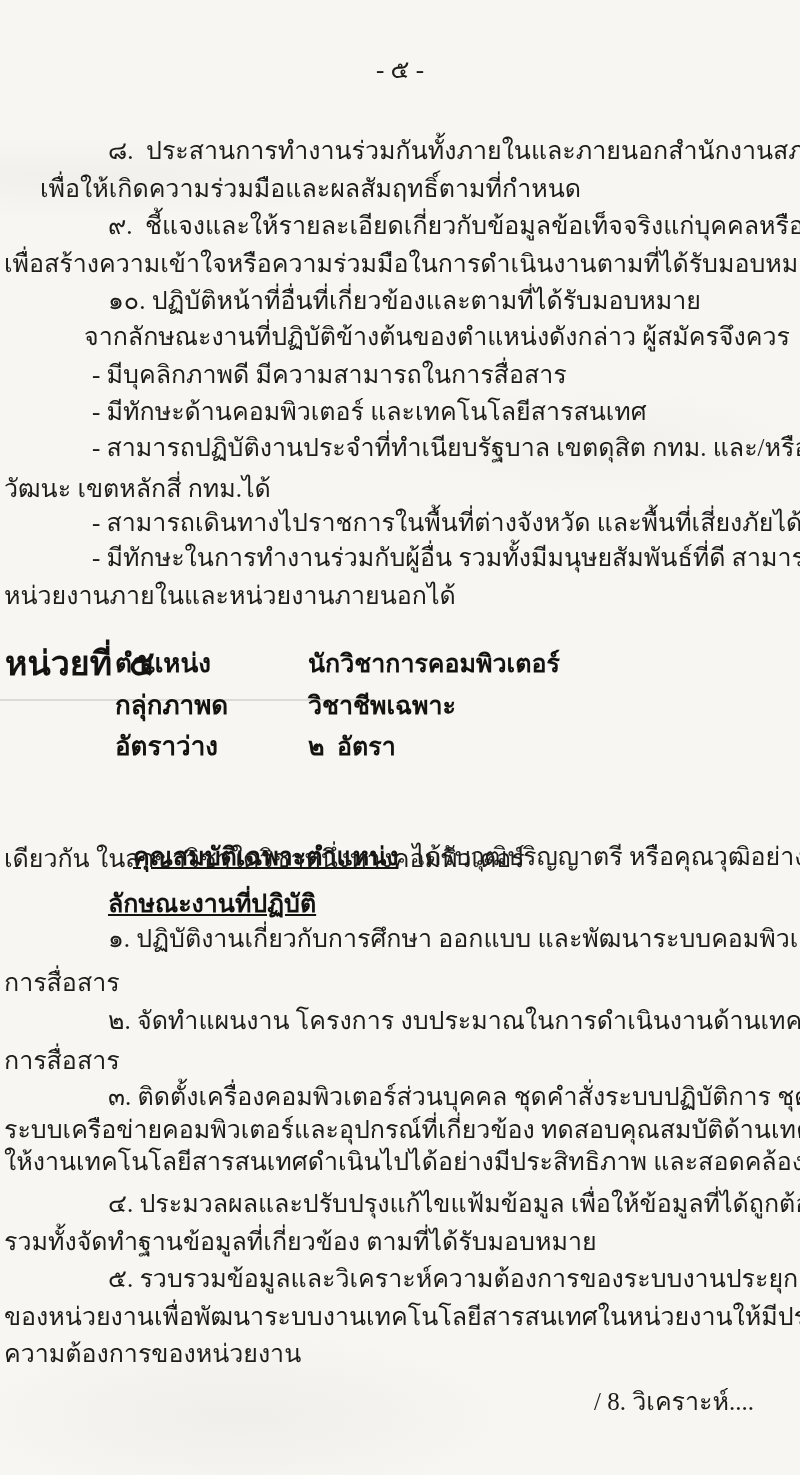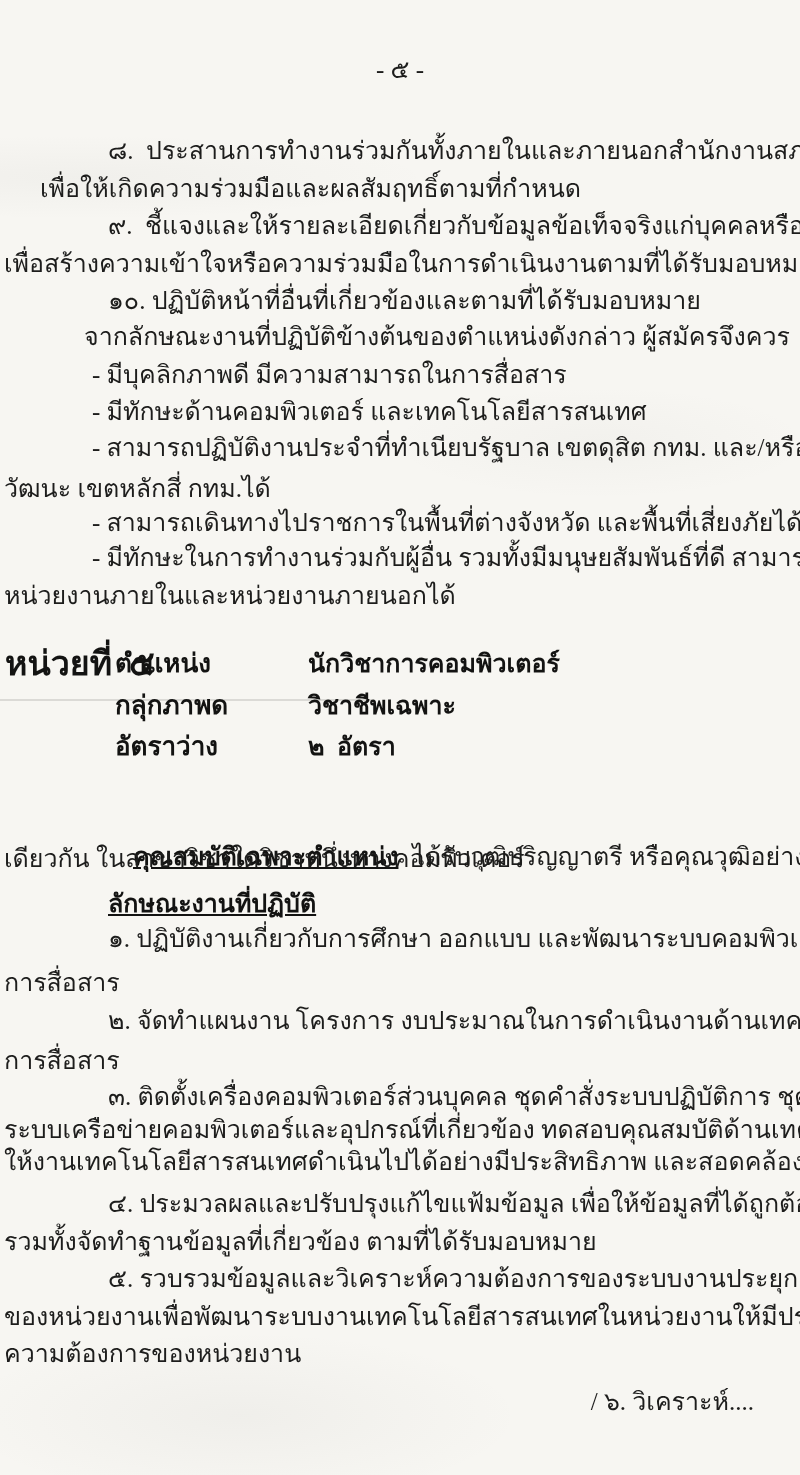--- a/index.html
+++ b/index.html
@@ -125,15 +125,15 @@
   <div class="line" style="top:1043px;">การสื่อสาร</div>
   <div class="line indent-num" style="top:1079px;">๓. ติดตั้งเครื่องคอมพิวเตอร์ส่วนบุคคล ชุดคำสั่งระบบปฏิบัติการ ชุดคำสั่งสำเร็จรูป</div>
   <div class="line" style="top:1112px;">ระบบเครือข่ายคอมพิวเตอร์และอุปกรณ์ที่เกี่ยวข้อง ทดสอบคุณสมบัติด้านเทคนิคของระบบ เพื่อสนับสนุน</div>
   <div class="line" style="top:1144px;">ให้งานเทคโนโลยีสารสนเทศดำเนินไปได้อย่างมีประสิทธิภาพ และสอดคล้องกับความต้องการของหน่วยงาน</div>
   <div class="line indent-num" style="top:1186px;">๔. ประมวลผลและปรับปรุงแก้ไขแฟ้มข้อมูล เพื่อให้ข้อมูลที่ได้ถูกต้องแม่นยำและทันสมัย</div>
   <div class="line" style="top:1224px;">รวมทั้งจัดทำฐานข้อมูลที่เกี่ยวข้อง ตามที่ได้รับมอบหมาย</div>
   <div class="line indent-num" style="top:1261px;">๕. รวบรวมข้อมูลและวิเคราะห์ความต้องการของระบบงานประยุกต์ และระบบข้อมูล</div>
   <div class="line" style="top:1299px;">ของหน่วยงานเพื่อพัฒนาระบบงานเทคโนโลยีสารสนเทศในหน่วยงานให้มีประสิทธิภาพ และตรงตาม</div>
   <div class="line" style="top:1336px;">ความต้องการของหน่วยงาน</div>
 
-  <div class="footer-note">/ ๖. วิเคราะห์....</div>
+  <div class="footer-note">/ 8. วิเคราะห์....</div>
 
 </div>
 
 </body></html>

